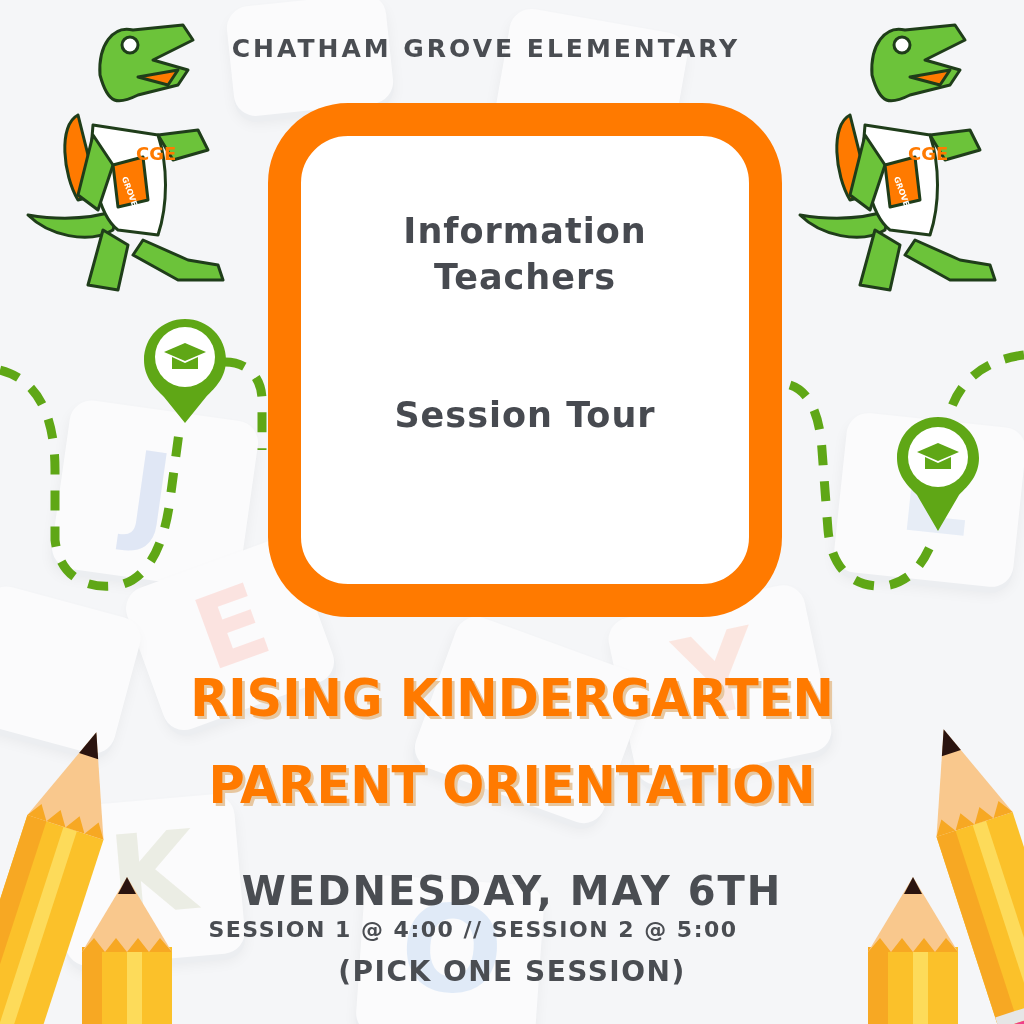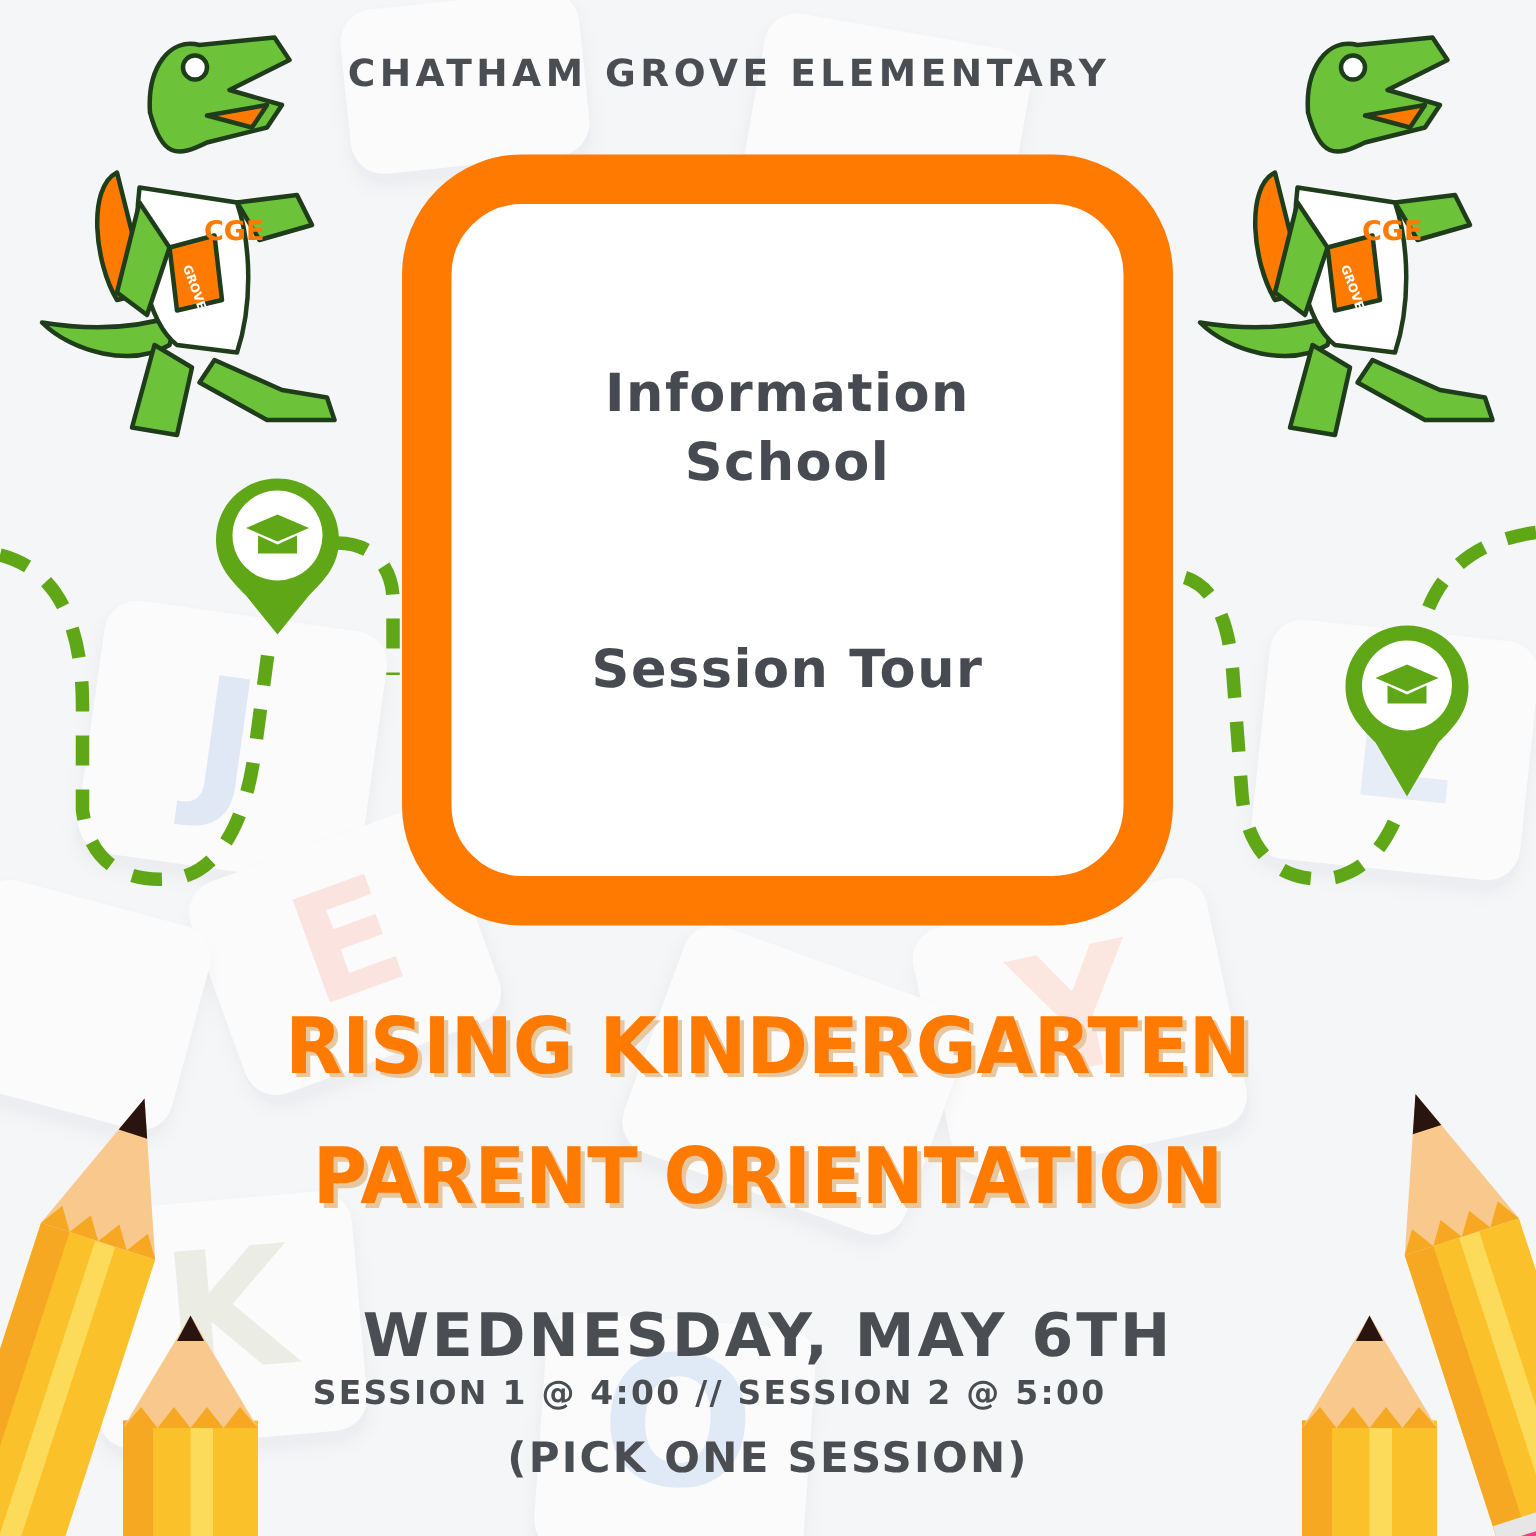--- a/index.html
+++ b/index.html
@@ -9,21 +9,21 @@
   .tile{position:absolute;background:#fbfbfc;border-radius:22px;
     box-shadow:0 6px 0 #eceef1, 0 8px 14px rgba(0,0,0,0.05);}
   .tile span{position:absolute;font-weight:bold;font-family:"DejaVu Sans",sans-serif;opacity:0.18;}
   .school{position:absolute;top:34px;left:0;width:972px;text-align:center;
     font-family:"DejaVu Sans",sans-serif;font-weight:bold;font-size:25px;
     letter-spacing:3px;color:#4a4d52;}
   .card{position:absolute;left:268px;top:103px;width:448px;height:448px;
     border:33px solid #ff7a00;border-radius:80px;background:#ffffff;}
   .card-text{position:absolute;left:0;right:0;top:72px;text-align:center;
     font-family:"DejaVu Sans",sans-serif;font-weight:bold;color:#474a50;
-    font-size:35px;line-height:46px;letter-spacing:1px;margin-top:32px;}
+    font-size:35px;line-height:46px;letter-spacing:1px;}
   .card-text div{white-space:nowrap;}
   .gap{height:46px;}
   .headline{position:absolute;left:0;width:1024px;text-align:center;
     font-family:"DejaVu Sans",sans-serif;font-weight:bold;font-size:52px;
     color:#ff7a00;letter-spacing:0px;text-shadow:3px 3px 0 #e7c7a0;transform:scaleX(0.95);}
   .h1{top:668px;}
   .h2{top:755px;}
   .date{position:absolute;top:868px;left:0;width:1024px;text-align:center;
     font-family:"DejaVu Sans",sans-serif;font-weight:bold;font-size:40px;color:#4a4d52;letter-spacing:2px;}
   .sessions{position:absolute;top:917px;left:0;width:946px;text-align:center;
@@ -115,21 +115,21 @@
   </g>
   <text x="118" y="145" font-family="DejaVu Sans, sans-serif" font-weight="bold" font-size="18" fill="#ff7a00">CGE</text>
   <text x="103" y="172" font-family="DejaVu Sans, sans-serif" font-weight="bold" font-size="8" fill="#ffffff" transform="rotate(70 110 168)">GROVE</text>
 </svg>
 
 <div class="school">CHATHAM GROVE ELEMENTARY</div>
 
 <div class="card">
   <div class="card-text">
     <div>Information</div>
-    <div>School</div>
+    <div>Teachers</div>
     <div class="gap"></div>
     <div class="gap"></div>
     <div>Session Tour</div>
   </div>
 </div>
 
 <div class="headline h1">RISING KINDERGARTEN</div>
 <div class="headline h2">PARENT ORIENTATION</div>
 
 <div class="date">WEDNESDAY, MAY 6TH</div>

